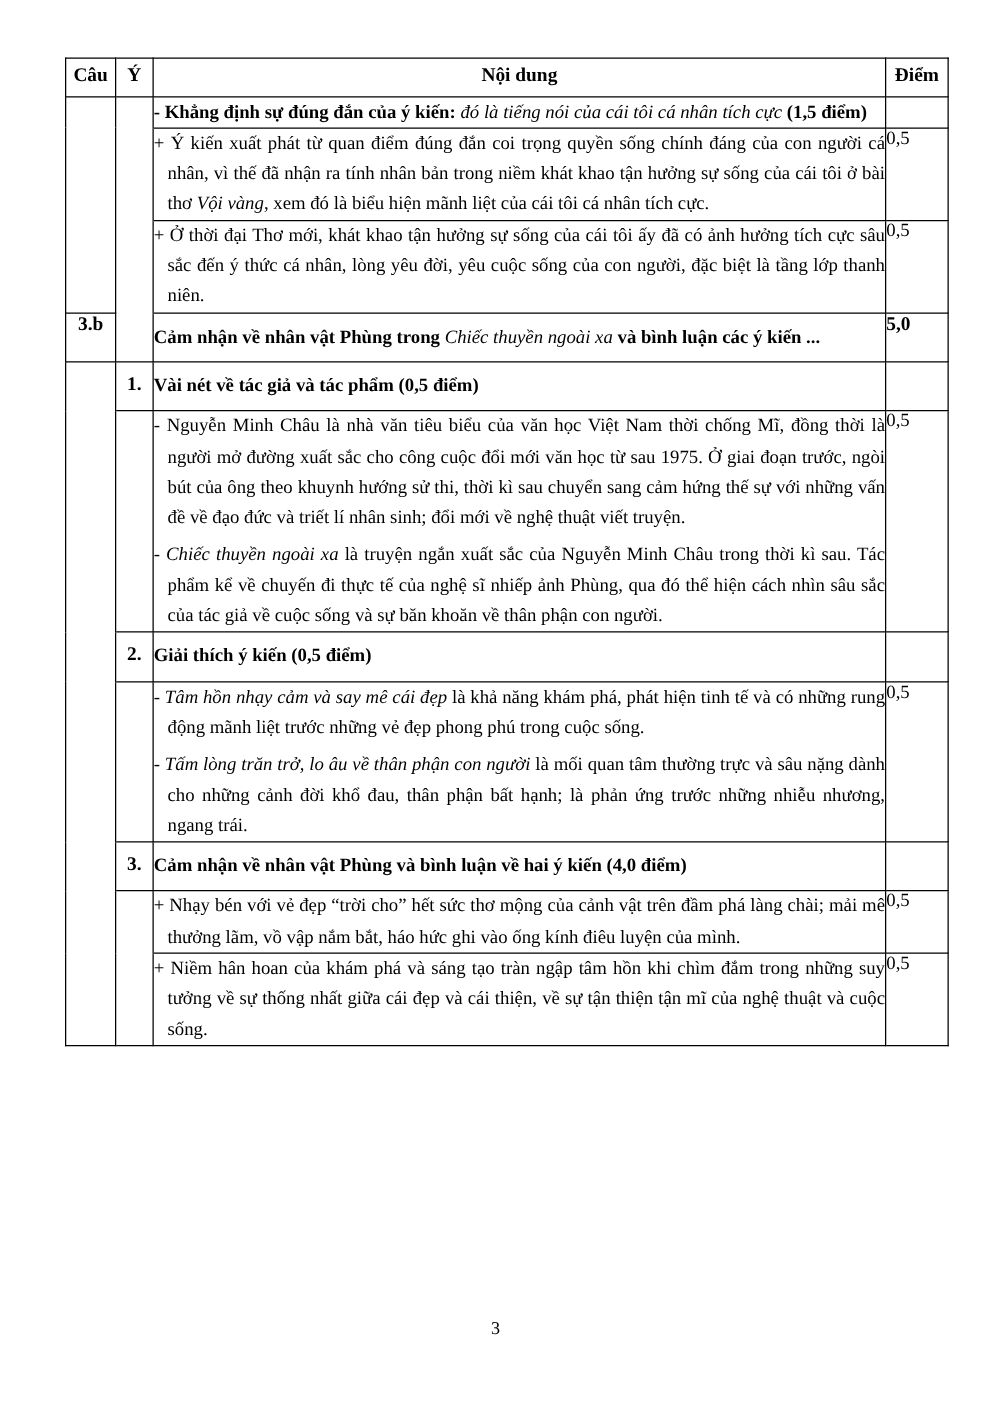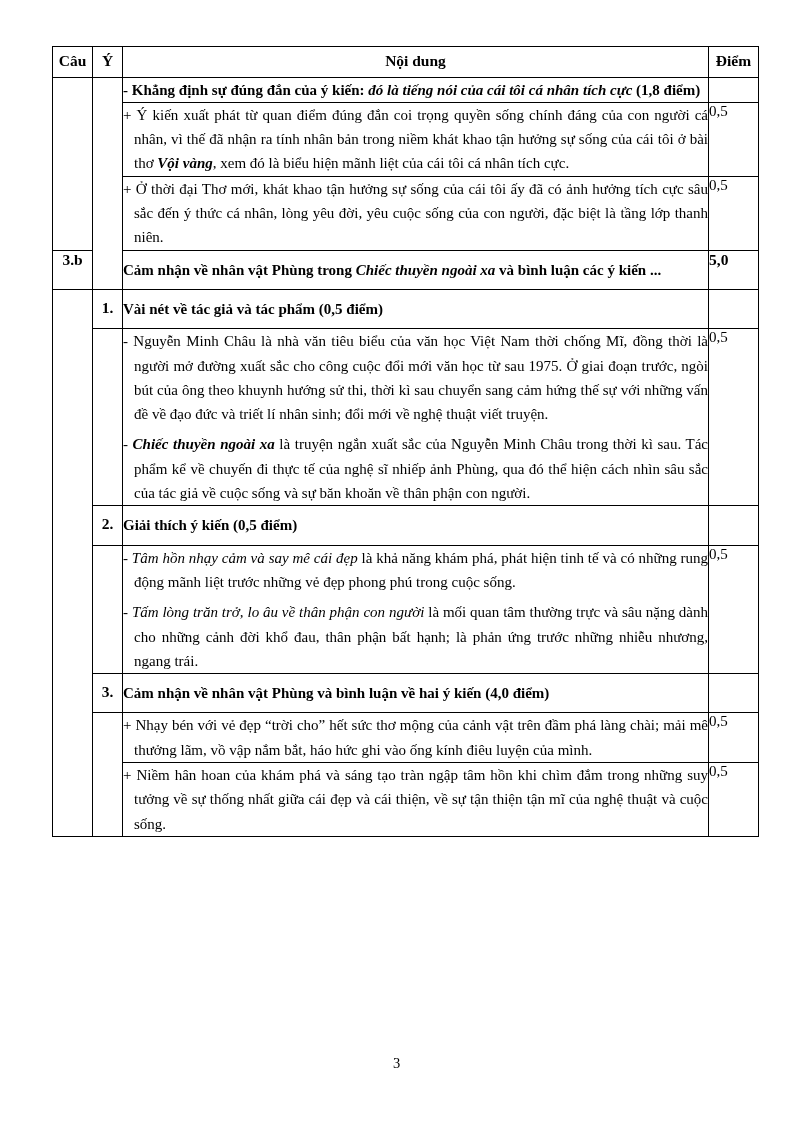--- a/index.html
+++ b/index.html
@@ -77,21 +77,21 @@
   .cell-nd p {
     margin: 0 0 6px 0;
     text-indent: 0;
     padding-left: 11px;
   }
   .cell-nd p:last-child { margin-bottom: 0; }
   .cell-nd p.hang { padding-left: 11px; text-indent: -11px; }
 
   .b  { font-weight: bold; }
   .i  { font-style: italic; }
-  .bi { font-weight: bold; font-style: italic; }
+  .bi { font-weight: normal; font-style: italic; }
 
   .heading-row .cell-nd {
     font-weight: bold;
     padding-top: 7px;
     padding-bottom: 7px;
   }
   .heading-row .cell-nd p { padding-left: 0; text-indent: 0; }
 
   .page-number {
     position: absolute;
@@ -122,21 +122,21 @@
         <tr class="hdr">
           <td>Câu</td>
           <td>Ý</td>
           <td>Nội dung</td>
           <td>Điểm</td>
         </tr>
         <tr>
           <td class="cell-cau nb-bottom"></td>
           <td class="cell-y nb-bottom"></td>
           <td class="cell-nd">
-            <p class="hang"><span class="b">- Khẳng định sự đúng đắn của ý kiến: </span><span class="bi">đó là tiếng nói của cái tôi cá nhân tích cực</span><span class="b"> (1,8 điểm)</span></p>
+            <p class="hang"><span class="b">- Khẳng định sự đúng đắn của ý kiến: </span><span class="bi">đó là tiếng nói của cái tôi cá nhân tích cực</span><span class="b"> (1,5 điểm)</span></p>
           </td>
           <td class="cell-diem"></td>
         </tr>
         <tr>
           <td class="cell-cau nb-top nb-bottom"></td>
           <td class="cell-y nb-top nb-bottom"></td>
           <td class="cell-nd">
             <p class="hang"><span>+ Ý kiến xuất phát từ quan điểm đúng đắn coi trọng quyền sống chính đáng của con người cá nhân, vì thế đã nhận ra tính nhân bản trong niềm khát khao tận hưởng sự sống của cái tôi ở bài thơ </span><span class="bi">Vội vàng</span><span>, xem đó là biểu hiện mãnh liệt của cái tôi cá nhân tích cực.</span></p>
           </td>
           <td class="cell-diem">0,5</td>

